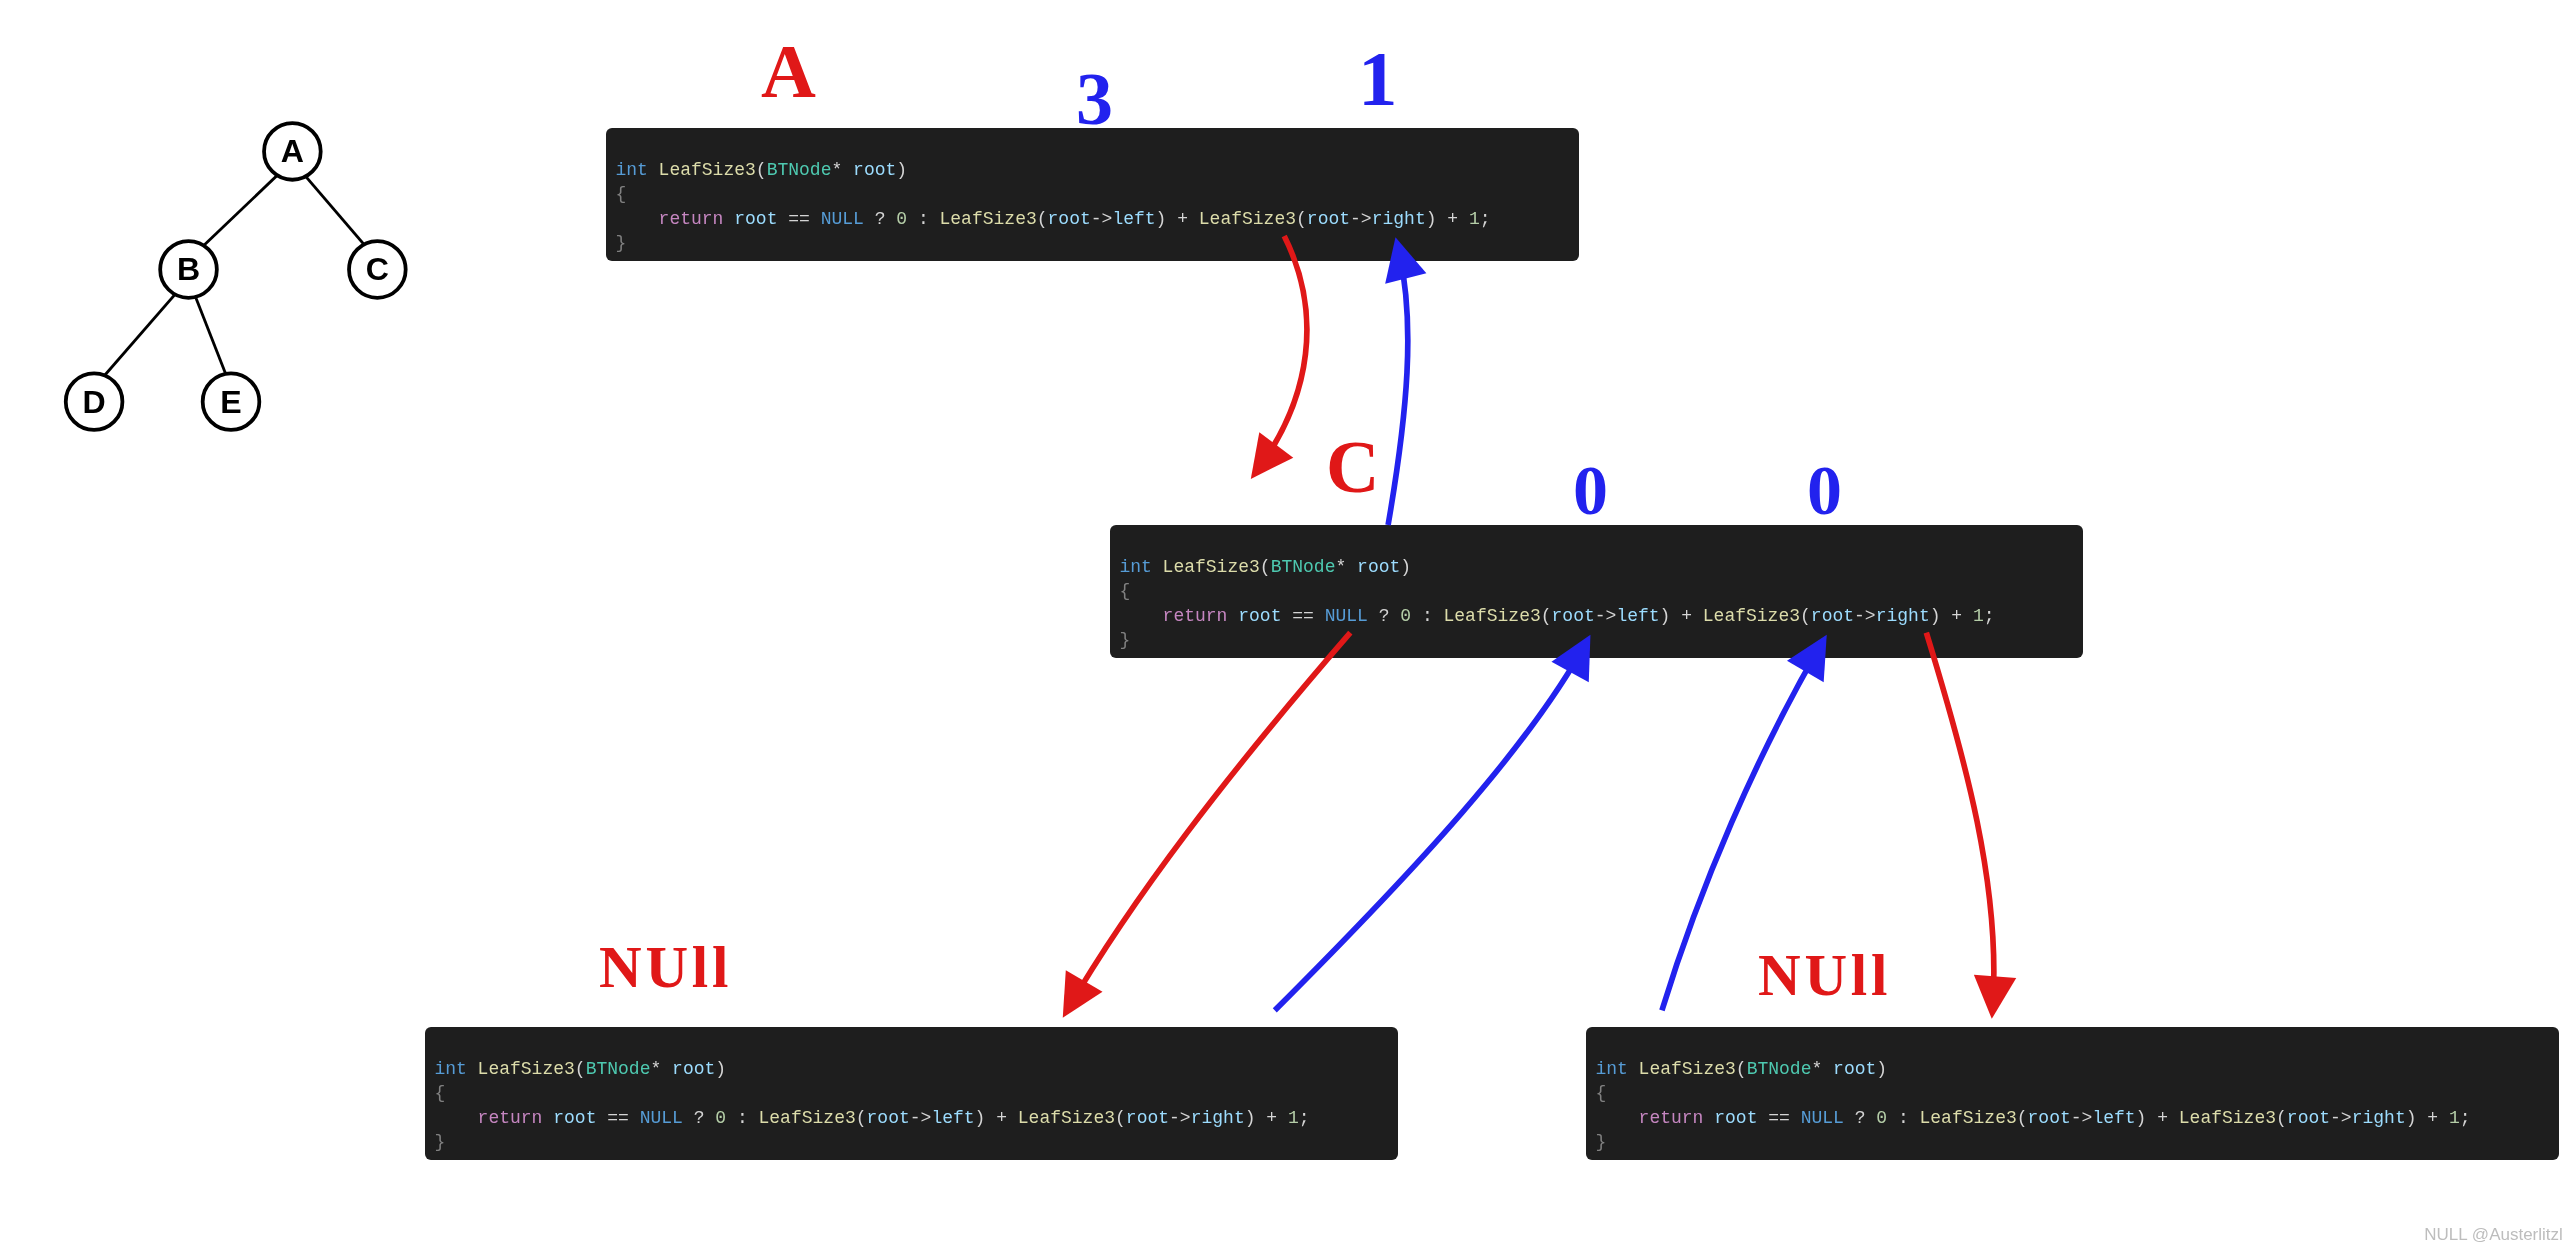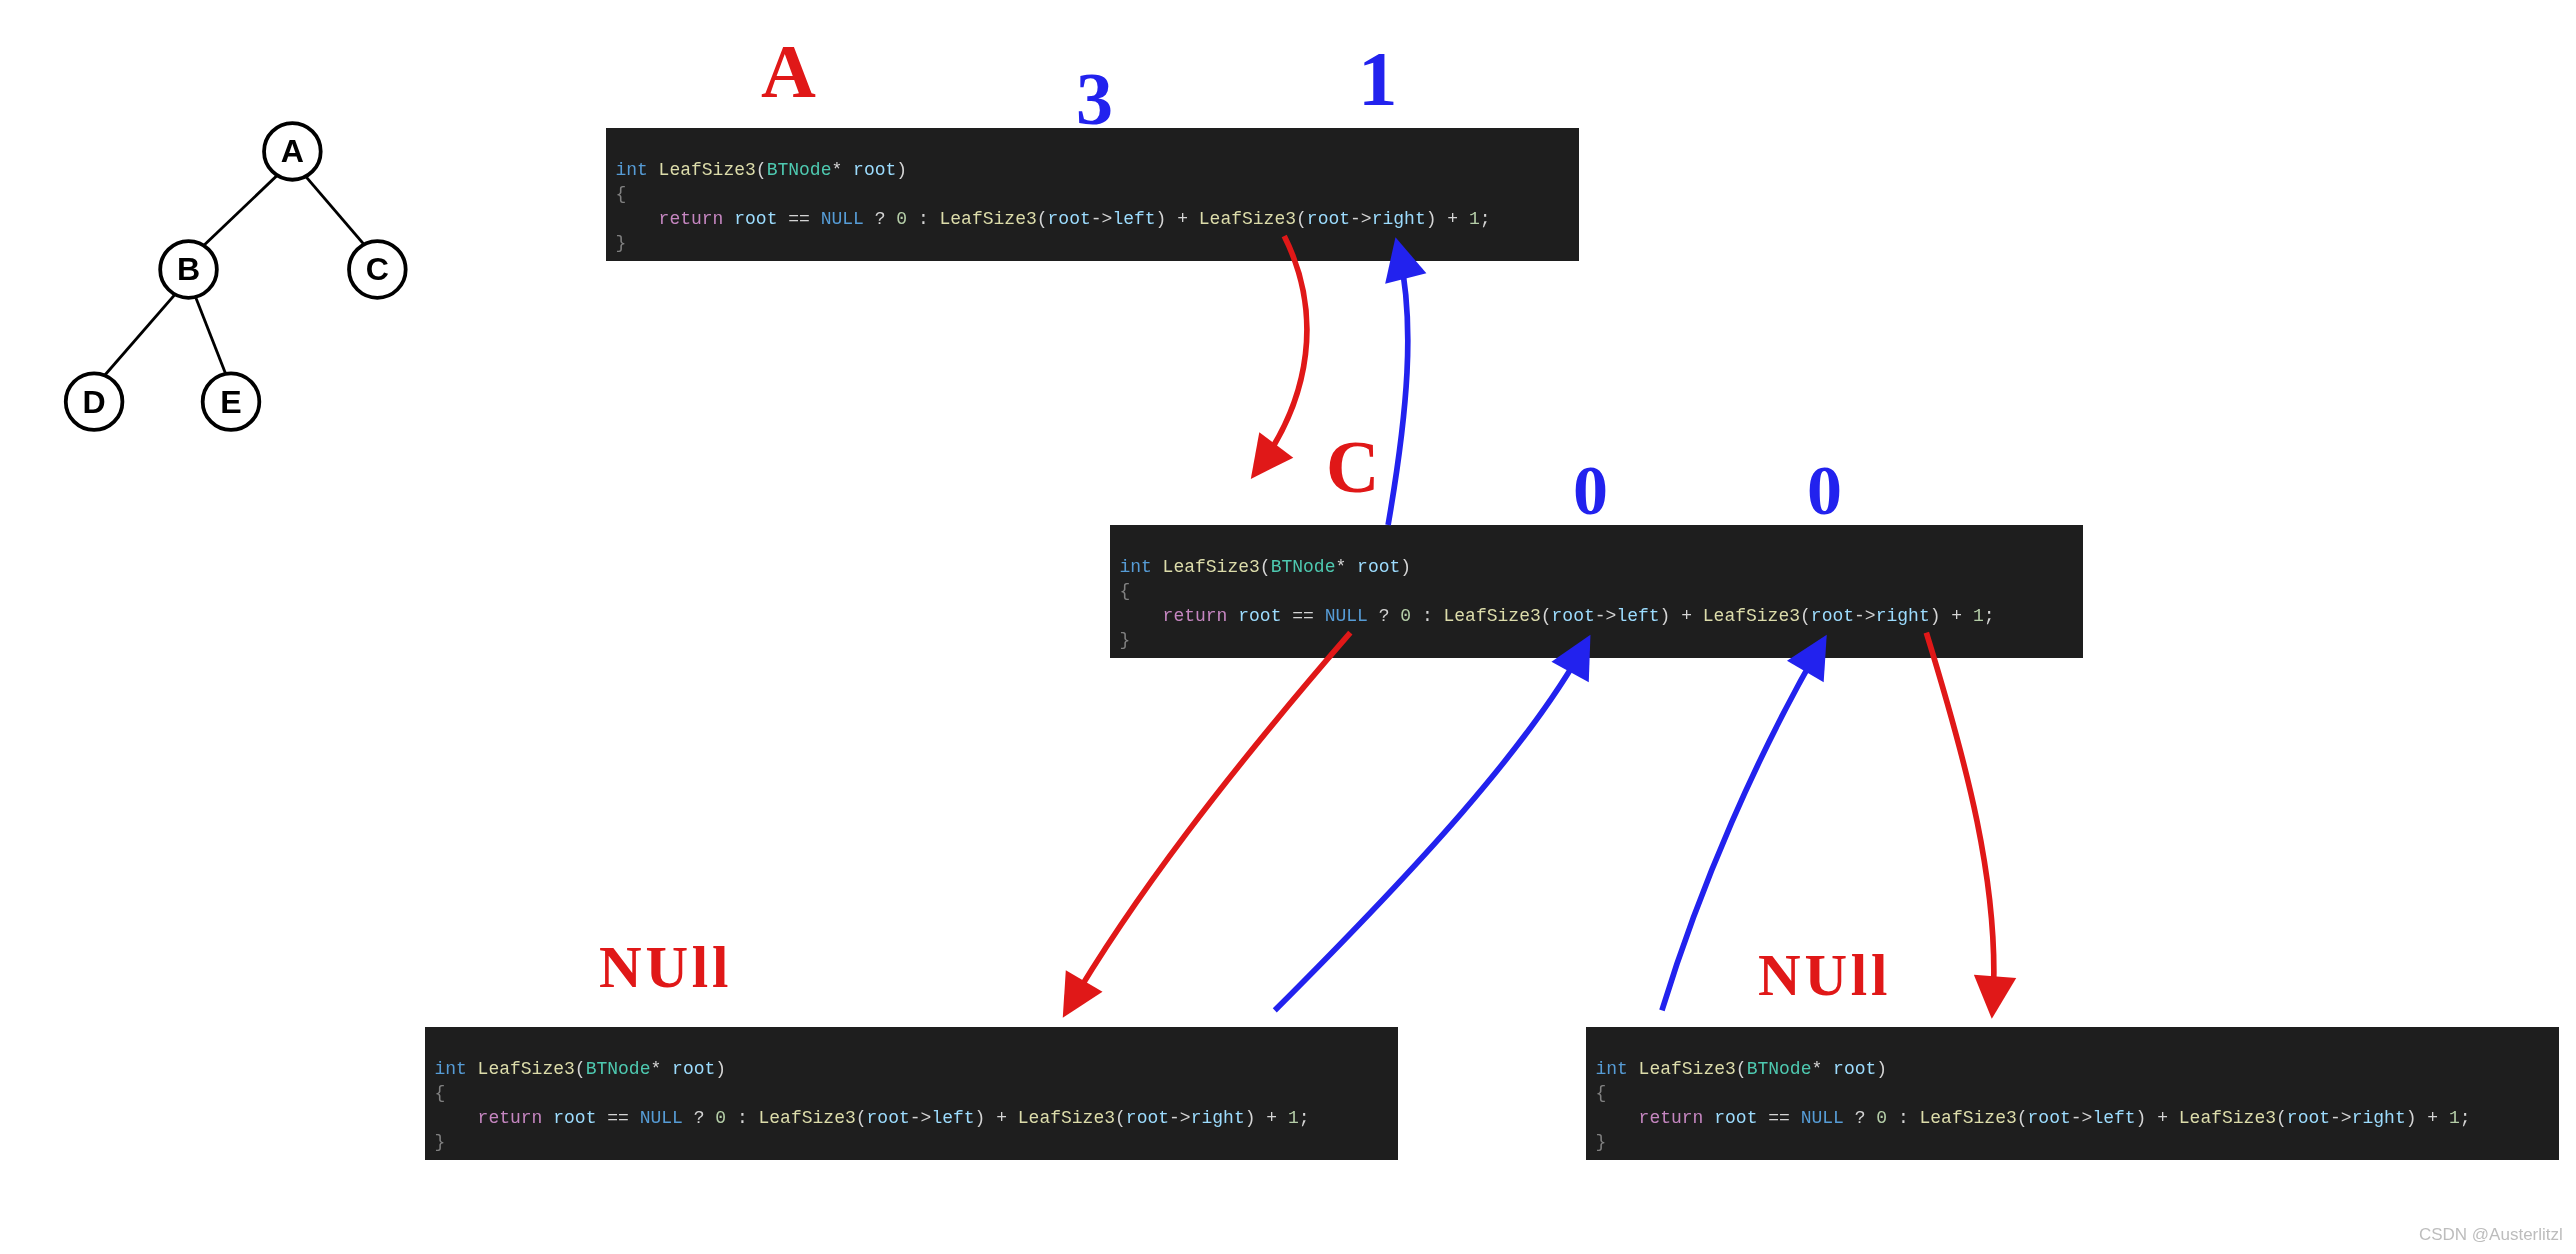--- a/index.html
+++ b/index.html
@@ -13,20 +13,21 @@
     overflow: hidden;
   }
   .code-block {
     position: absolute;
     background: #1e1e1e;
     color: #d4d4d4;
     padding: 5.7px 9.4px 5.7px 9.4px;
     font-size: 18px;
     line-height: 1.35;
     white-space: pre;
+    border-radius: 6px;
   }
   .kw-type   { color: #569cd6; }   
   .kw-ret    { color: #c586c0; }   
   .kw-null   { color: #569cd6; }   
   .kw-func   { color: #dcdcaa; }   
   .kw-class  { color: #4ec9b0; }   
   .kw-member { color: #9cdcfe; }   
   .kw-num    { color: #b5cea8; }   
   .kw-punct  { color: #d4d4d4; }
   .kw-brace  { color: #808080; }
@@ -138,14 +139,14 @@
 
   <path d="M1430,670 C1300,820 1200,950 1130,1070" stroke="#e01818" stroke-width="6" fill="none" marker-end="url(#ar-red)"></path>
 
   <path d="M1350,1070 C1500,920 1620,790 1680,680" stroke="#2222ee" stroke-width="6" fill="none" marker-end="url(#ar-blue)"></path>
 
   <path d="M2040,670 C2080,800 2120,940 2110,1070" stroke="#e01818" stroke-width="6" fill="none" marker-end="url(#ar-red)"></path>
 
   <path d="M1760,1070 C1800,940 1860,800 1930,680" stroke="#2222ee" stroke-width="6" fill="none" marker-end="url(#ar-blue)"></path>
 </svg>
 
-<div class="watermark">CSDN @Austerlitzl</div>
+<div class="watermark">NULL @Austerlitzl</div>
 
 
 </body></html>

